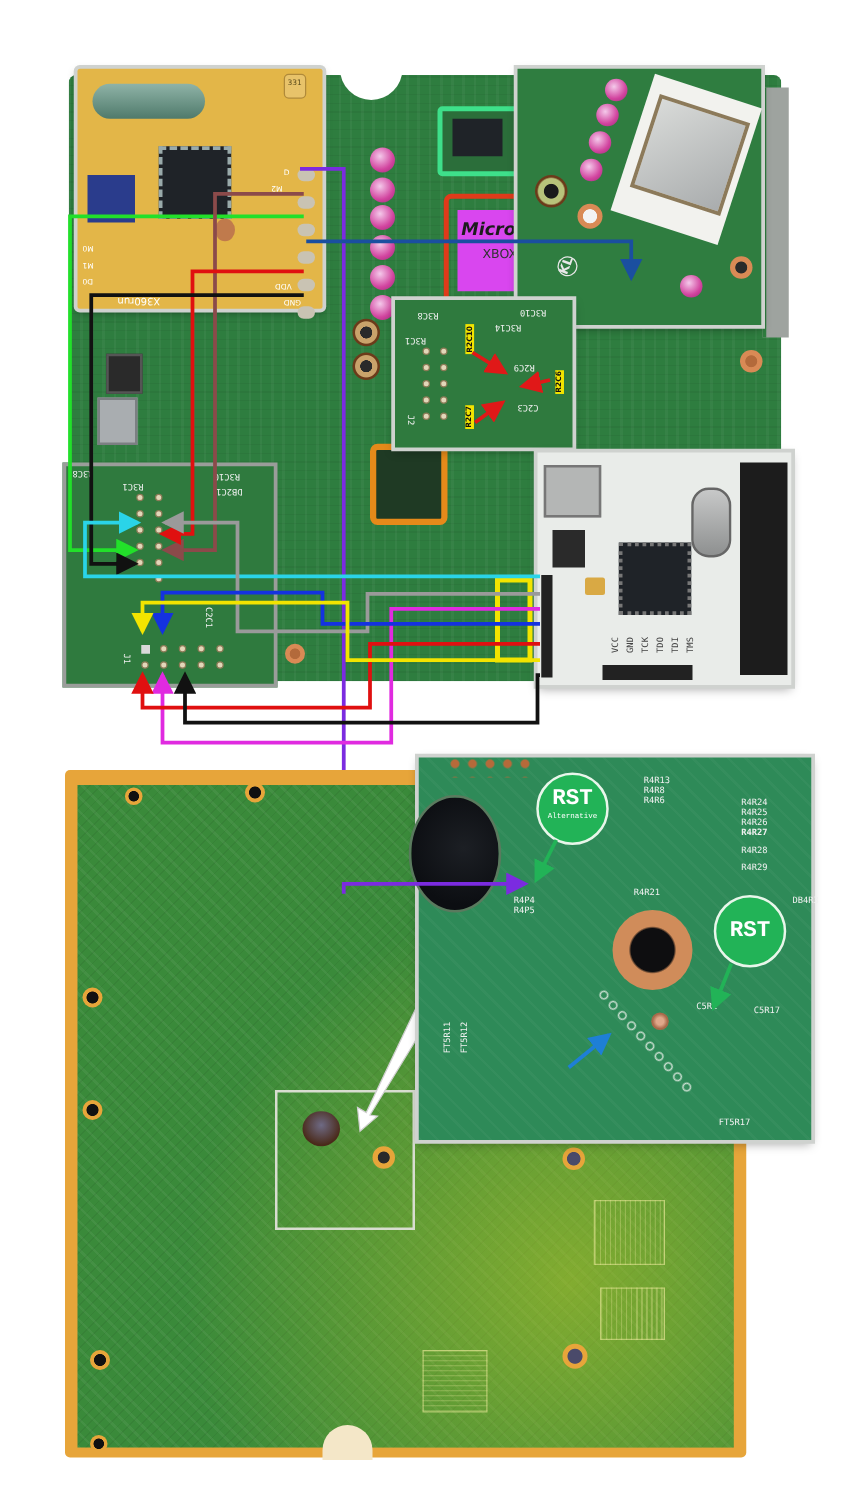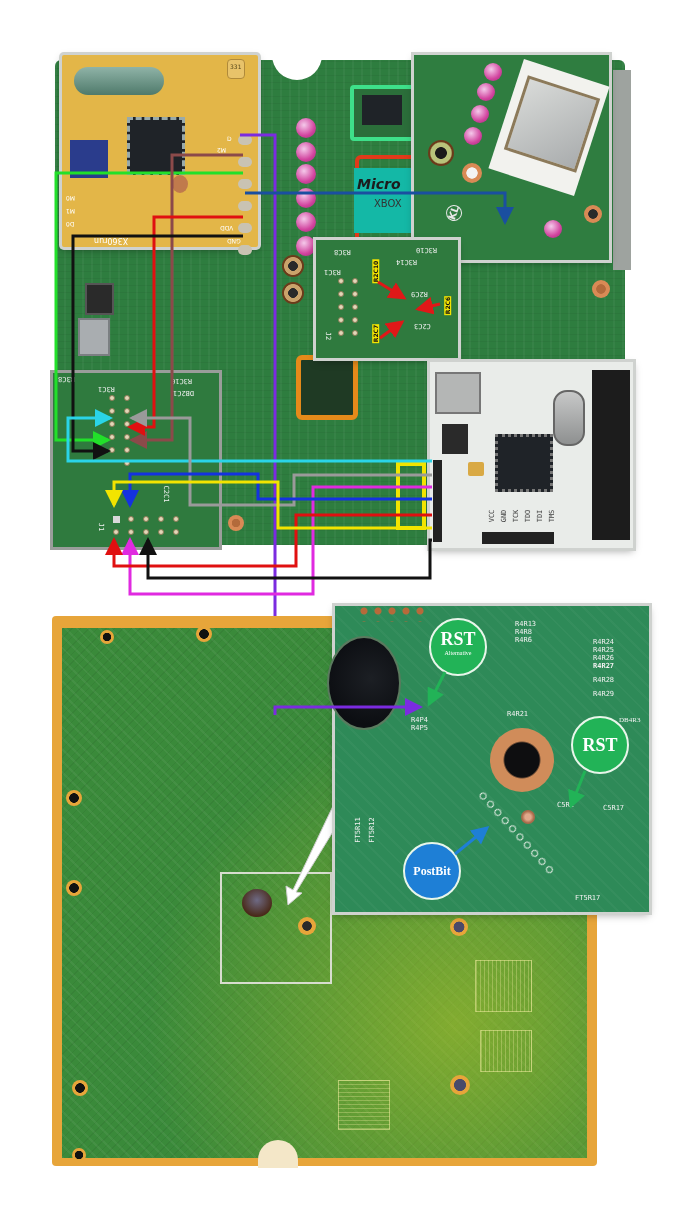--- a/index.html
+++ b/index.html
@@ -6,21 +6,21 @@
   body{width:687px;height:1208px;position:relative;overflow:hidden;font-family:"DejaVu Sans",sans-serif;}
   .abs{position:absolute;}
   .pcb-texture{background:
       repeating-linear-gradient(90deg,rgba(255,255,255,0.04) 0 2px,transparent 2px 9px),
       repeating-linear-gradient(0deg,rgba(0,0,0,0.05) 0 1px,transparent 1px 7px),
       #2e7d3f;}
   .frame{box-shadow:0 0 0 3px #cfd2cf,0 3px 8px rgba(0,0,0,0.35);}
   .gray-frame{border:3px solid #9a9d9a;box-sizing:border-box;}
   .label{font-family:"DejaVu Sans Mono",monospace;color:#f1f1f1;font-size:7px;line-height:8px;white-space:pre;}
   .yellow-tag{background:#f3e400;color:#111;font-size:6px;font-weight:bold;font-family:"DejaVu Sans",sans-serif;padding:0 1px;}
-  .bubble{border-radius:50%;border:2px solid #e8f6ea;color:#fff;font-family:Liberation Serif, serif;font-weight:bold;text-align:center;box-sizing:border-box;}
+  .bubble{border-radius:50%;border:2px solid #e8f6ea;color:#fff;font-family:Liberation Mono, monospace;font-weight:bold;text-align:center;box-sizing:border-box;}
   .pad{width:6px;height:6px;border-radius:50%;background:#e3d7b9;border:1px solid #8c7b57;box-sizing:border-box;}
   .cap{border-radius:50%;background:radial-gradient(circle at 40% 35%,#f4c9ea,#d2449f 60%,#9c2877);}
   .chip{background:#1f2328;}
   svg{position:absolute;left:0;top:0;}
 </style>
 </head>
 <body>
 
 <div class="abs pcb-texture" style="left:55px;top:60px;width:570px;height:485px;border-radius:6px;"></div>
 
@@ -35,21 +35,21 @@
   <div class="abs cap" style="left:0;top:70px;width:20px;height:20px;"></div>
   <div class="abs cap" style="left:0;top:94px;width:20px;height:20px;"></div>
   <div class="abs cap" style="left:0;top:118px;width:20px;height:20px;"></div>
 </div>
 
 <div class="abs" style="left:350px;top:85px;width:60px;height:48px;border:4px solid #3ee08a;border-radius:4px;background:#2b6e3a;">
   <div class="abs chip" style="left:8px;top:6px;width:40px;height:30px;"></div>
 </div>
 
 <div class="abs" style="left:355px;top:155px;width:70px;height:90px;border:4px solid #e03a1a;border-radius:6px;"></div>
-<div class="abs" style="left:354px;top:168px;width:60px;height:65px;background:#14b8a6;">
+<div class="abs" style="left:366px;top:168px;width:60px;height:65px;background:#d946ef;">
   <div class="abs" style="left:3px;top:8px;font:italic bold 14px 'DejaVu Sans',sans-serif;color:#1c1c1c;">Micro</div>
   <div class="abs" style="left:20px;top:30px;font:10px 'DejaVu Sans',sans-serif;color:#333;">XBOX</div>
 </div>
 
 <div class="abs" style="left:296px;top:355px;width:52px;height:55px;border:5px solid #e58a1a;border-radius:6px;background:#1f3a24;"></div>
 
 <div class="abs" style="left:282px;top:255px;width:22px;height:22px;border-radius:50%;background:radial-gradient(circle,#2a2a2a 30%,#c9a36b 32%,#c9a36b 55%,#6b3b1a 60%);"></div>
 <div class="abs" style="left:282px;top:282px;width:22px;height:22px;border-radius:50%;background:radial-gradient(circle,#2a2a2a 30%,#c9a36b 32%,#c9a36b 55%,#6b3b1a 60%);"></div>
 <div class="abs" style="left:592px;top:280px;width:18px;height:18px;border-radius:50%;background:radial-gradient(circle,#b36a3b 35%,#d98a55 40%,#d98a55 100%);"></div>
 <div class="abs" style="left:228px;top:515px;width:16px;height:16px;border-radius:50%;background:radial-gradient(circle,#b36a3b 35%,#d98a55 40%);"></div>
@@ -304,38 +304,35 @@
   <div class="abs label" style="left:180px;top:14px;">R4R13</div>
   <div class="abs label" style="left:180px;top:22px;">R4R8</div>
   <div class="abs label" style="left:180px;top:30px;">R4R6</div>
   <div class="abs label" style="left:258px;top:32px;">R4R24</div>
   <div class="abs label" style="left:258px;top:40px;">R4R25</div>
   <div class="abs label" style="left:258px;top:48px;">R4R26</div>
   <div class="abs label" style="left:258px;top:56px;font-weight:bold;">R4R27</div>
   <div class="abs label" style="left:258px;top:70px;">R4R28</div>
   <div class="abs label" style="left:258px;top:84px;">R4R29</div>
   <div class="abs label" style="left:172px;top:104px;">R4R21</div>
-  <div class="abs label" style="left:284px;top:110px;font-family:Liberation Serif, serif;">DB4R3</div>
+  <div class="abs label" style="left:299px;top:110px;">DB4R3</div>
   <div class="abs label" style="left:222px;top:195px;">C5R1</div>
   <div class="abs label" style="left:268px;top:198px;">C5R17</div>
   <div class="abs label" style="left:240px;top:288px;">FT5R17</div>
   <div class="abs label" style="left:76px;top:110px;">R4P4</div>
   <div class="abs label" style="left:76px;top:118px;">R4P5</div>
   <div class="abs label" style="left:10px;top:220px;transform:rotate(-90deg);">FT5R11</div>
   <div class="abs label" style="left:24px;top:220px;transform:rotate(-90deg);">FT5R12</div>
 
   <div class="abs bubble" style="left:94px;top:12px;width:58px;height:58px;background:#22b357;padding-top:9px;">
     <div style="font-size:18px;line-height:20px;">RST</div>
     <div style="font-size:6px;line-height:8px;font-weight:normal;">Alternative</div>
   </div>
   <div class="abs bubble" style="left:236px;top:110px;width:58px;height:58px;background:#22b357;padding-top:17px;">
     <div style="font-size:18px;line-height:20px;">RST</div>
-  </div>
-  <div class="abs bubble" style="left:68px;top:236px;width:58px;height:58px;background:#1e7fd6;padding-top:20px;">
-    <div style="font-size:12px;line-height:14px;">PostBit</div>
   </div>
 
   <svg width="314" height="306">
     <defs>
       <marker id="gA" markerWidth="6" markerHeight="6" refX="5" refY="3" orient="auto">
           <path d="M0,0 L6,3 L0,6 Z" fill="#22b357"></path>
         </marker>
       <marker id="bA" markerWidth="6" markerHeight="6" refX="5" refY="3" orient="auto">
           <path d="M0,0 L6,3 L0,6 Z" fill="#1e7fd6"></path>
         </marker>

